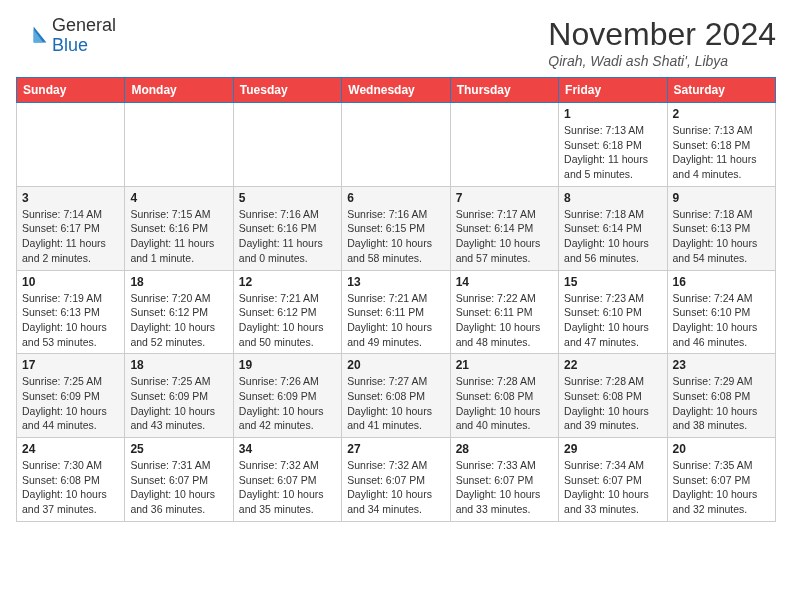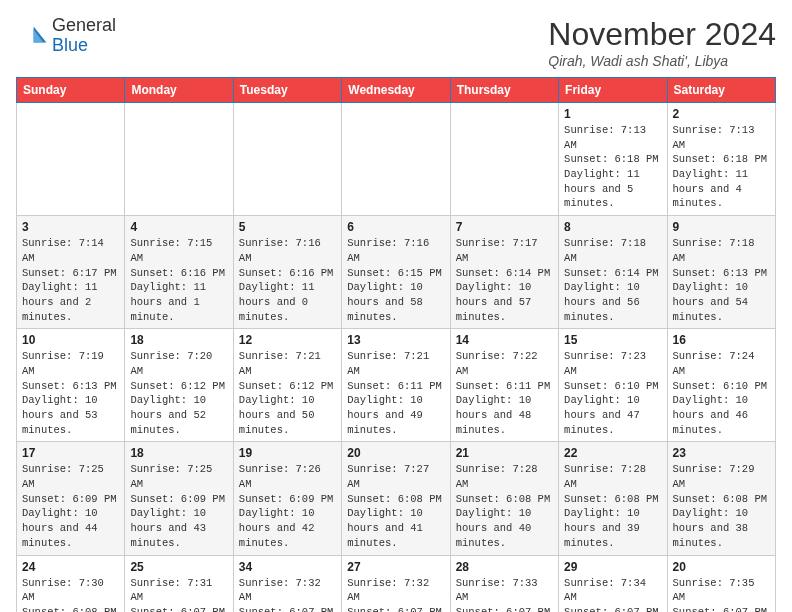--- a/index.html
+++ b/index.html
@@ -73,21 +73,20 @@
     .day-number {
       font-weight: bold;
       font-size: 12px;
       margin-bottom: 2px;
       color: #222;
     }
     .day-info {
       color: #333;
       font-size: 10.5px;
       line-height: 1.4;
-      font-family: Liberation Mono, monospace;
     }
     .empty-cell {
       background: #fff !important;
     }
     .calendar tbody tr:nth-child(even) .empty-cell {
       background: #f5f5f5 !important;
     }
   </style>
 </head>
 <body>

